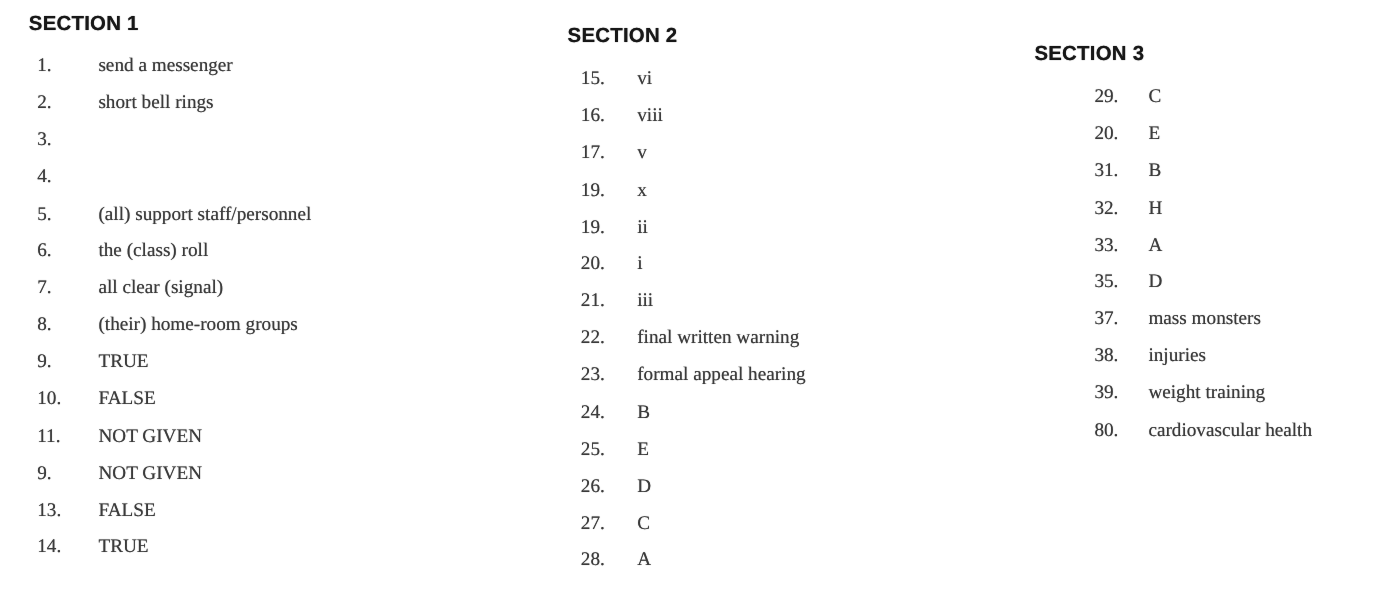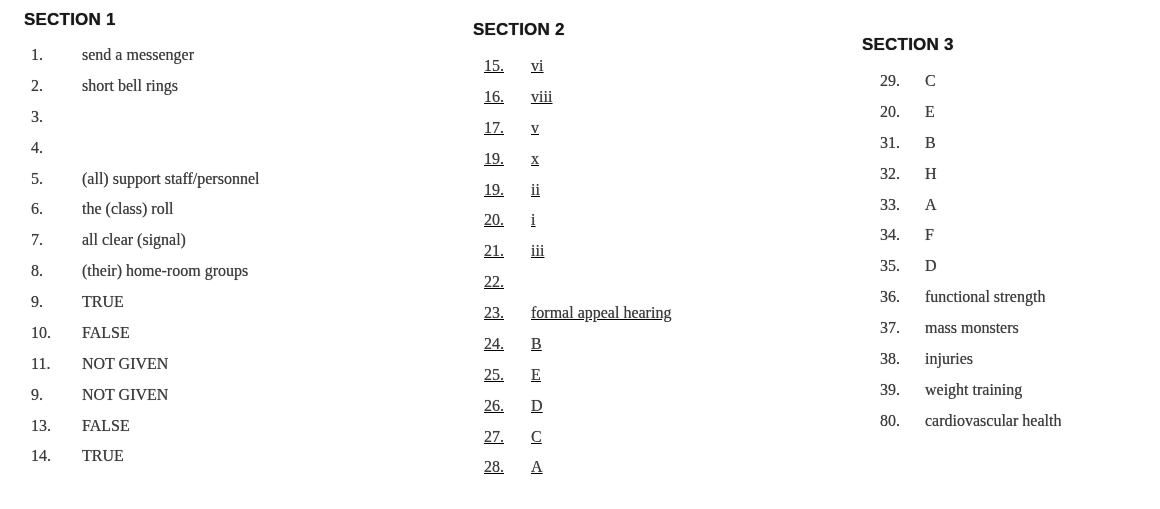--- a/index.html
+++ b/index.html
@@ -31,22 +31,22 @@
   .hd2 { left: 473px; top: 21px; }
   .hd3 { left: 862px; top: 36px; }
 
   .answer-list {
     position: absolute;
     list-style: none;
     margin: 0;
     padding: 0;
   }
   .l1 { left: 31px;  top: 45px; }
-  .l2 { left: 484px; top: 56px; text-decoration: underline; }
-  .l3 { left: 880px; top: 71px; }
+  .l2 { left: 484px; top: 56px; }
+  .l3 { left: 912px; top: 71px; }
 
   .row {
     display: flex;
     align-items: flex-start;
     height: 30.88px;
     font-size: 16px;
     line-height: 19px;
     color: #3c3c3c;
     text-shadow: 0 0 0.7px rgba(60,60,60,0.75);
     white-space: nowrap;
@@ -148,20 +148,21 @@
         <li class="row">
           <span class="num">20.</span>
           <span class="ans">i</span>
         </li>
         <li class="row">
           <span class="num">21.</span>
           <span class="ans">iii</span>
         </li>
         <li class="row">
           <span class="num">22.</span>
+          <span class="ans">final written warning</span>
         </li>
         <li class="row">
           <span class="num">23.</span>
           <span class="ans">formal appeal hearing</span>
         </li>
         <li class="row">
           <span class="num">24.</span>
           <span class="ans">B</span>
         </li>
         <li class="row">
@@ -200,32 +201,24 @@
         </li>
         <li class="row">
           <span class="num">32.</span>
           <span class="ans">H</span>
         </li>
         <li class="row">
           <span class="num">33.</span>
           <span class="ans">A</span>
         </li>
         <li class="row">
-          <span class="num">34.</span>
-          <span class="ans">F</span>
-        </li>
-        <li class="row">
           <span class="num">35.</span>
           <span class="ans">D</span>
         </li>
         <li class="row">
-          <span class="num">36.</span>
-          <span class="ans">functional strength</span>
-        </li>
-        <li class="row">
           <span class="num">37.</span>
           <span class="ans">mass monsters</span>
         </li>
         <li class="row">
           <span class="num">38.</span>
           <span class="ans">injuries</span>
         </li>
         <li class="row">
           <span class="num">39.</span>
           <span class="ans">weight training</span>

